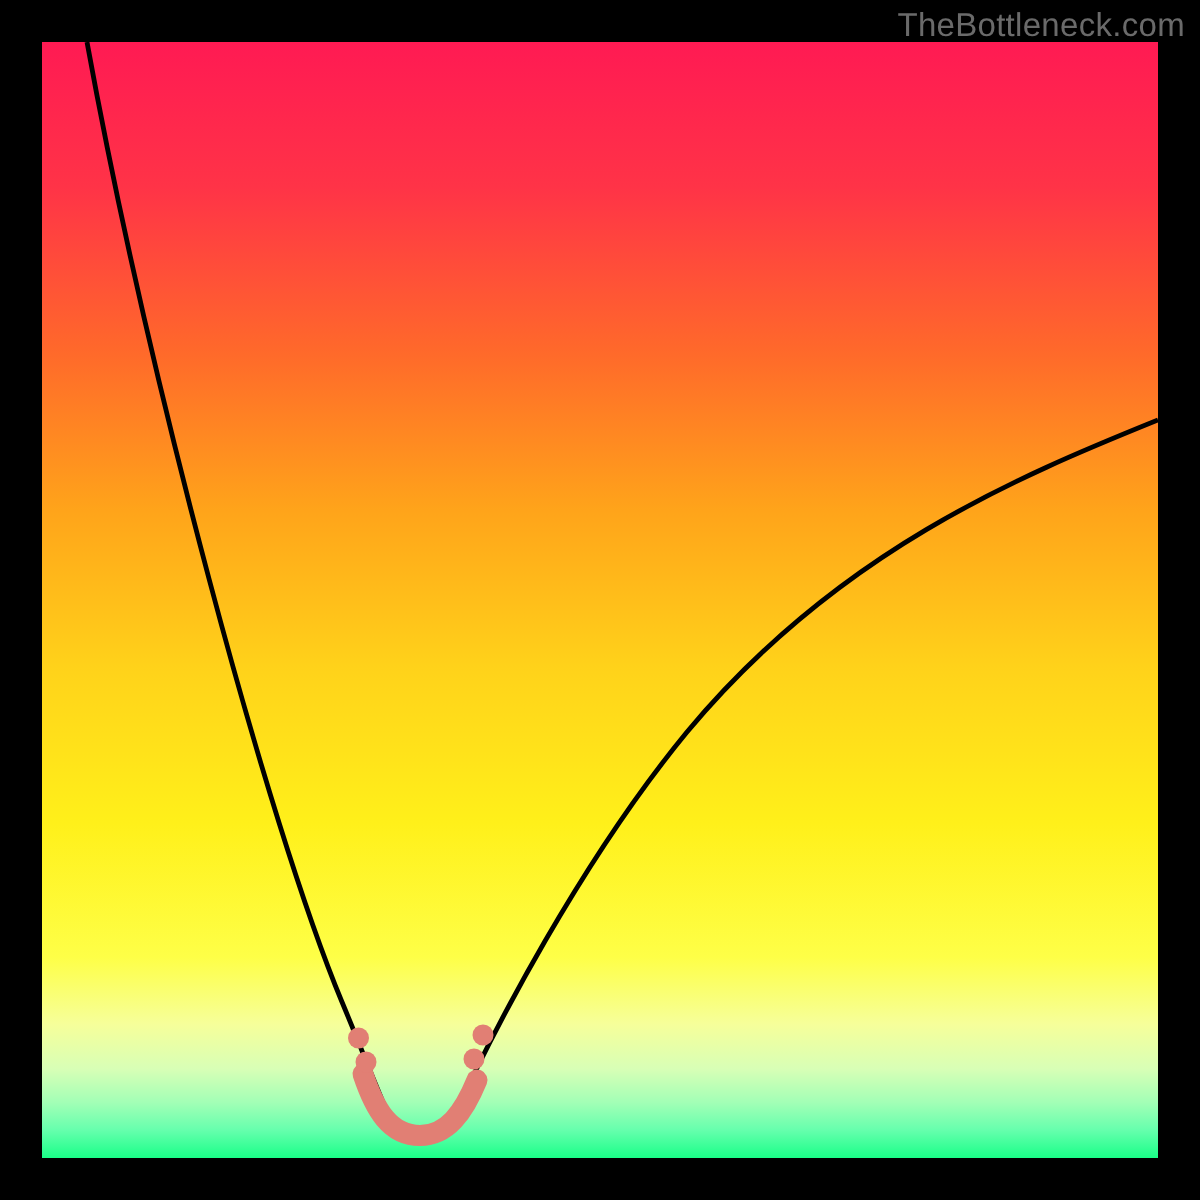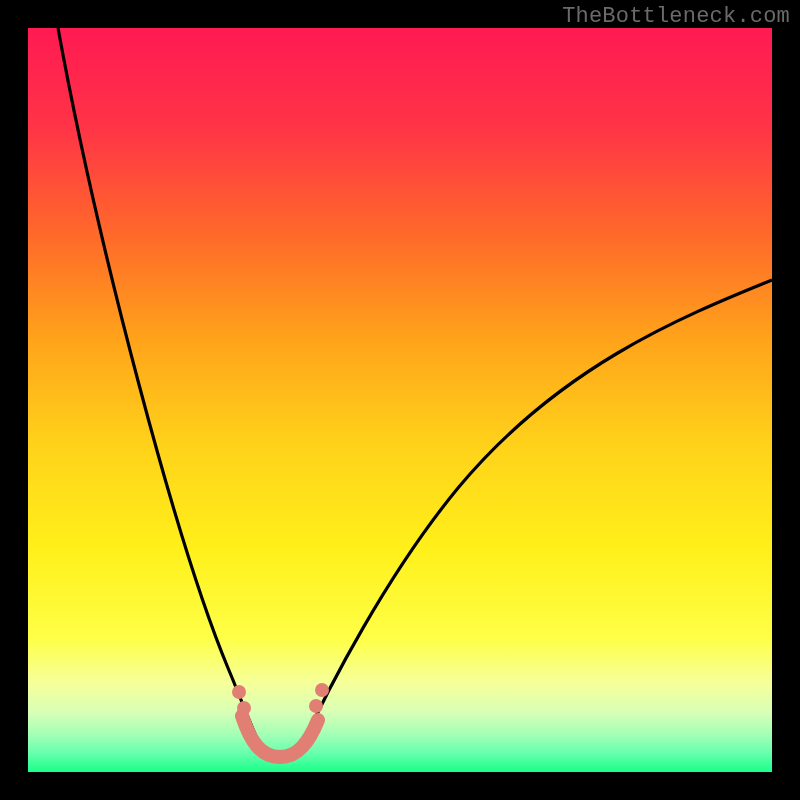--- a/index.html
+++ b/index.html
@@ -23,21 +23,21 @@
     left: 0;
     top: 0;
     width: 744px;
     height: 744px;
   }
   .watermark {
     position: absolute;
     top: 4px;
     right: 10px;
     color: #6a6a6a;
-    font-family: Liberation Mono, monospace;
+    font-family: Liberation Sans, sans-serif;
     font-size: 22px;
     letter-spacing: 0.2px;
     font-weight: 500;
   }
 </style>
 </head>
 <body>
 
 <div class="frame">
   <svg class="plot" viewBox="0 0 744 744">

